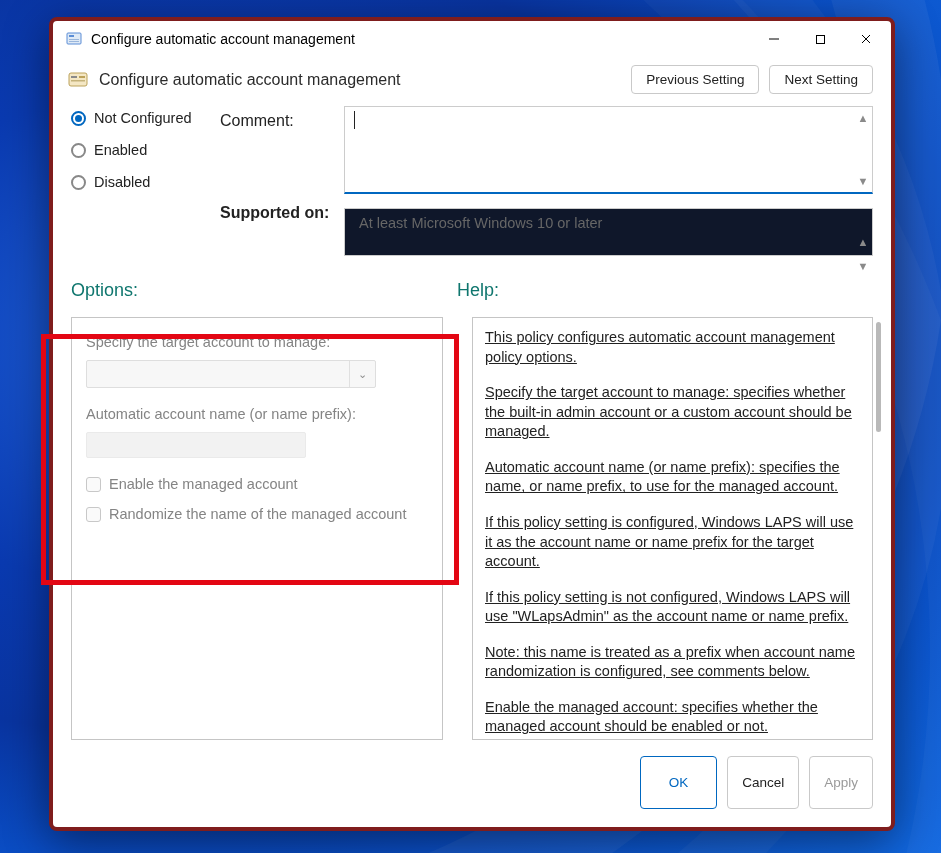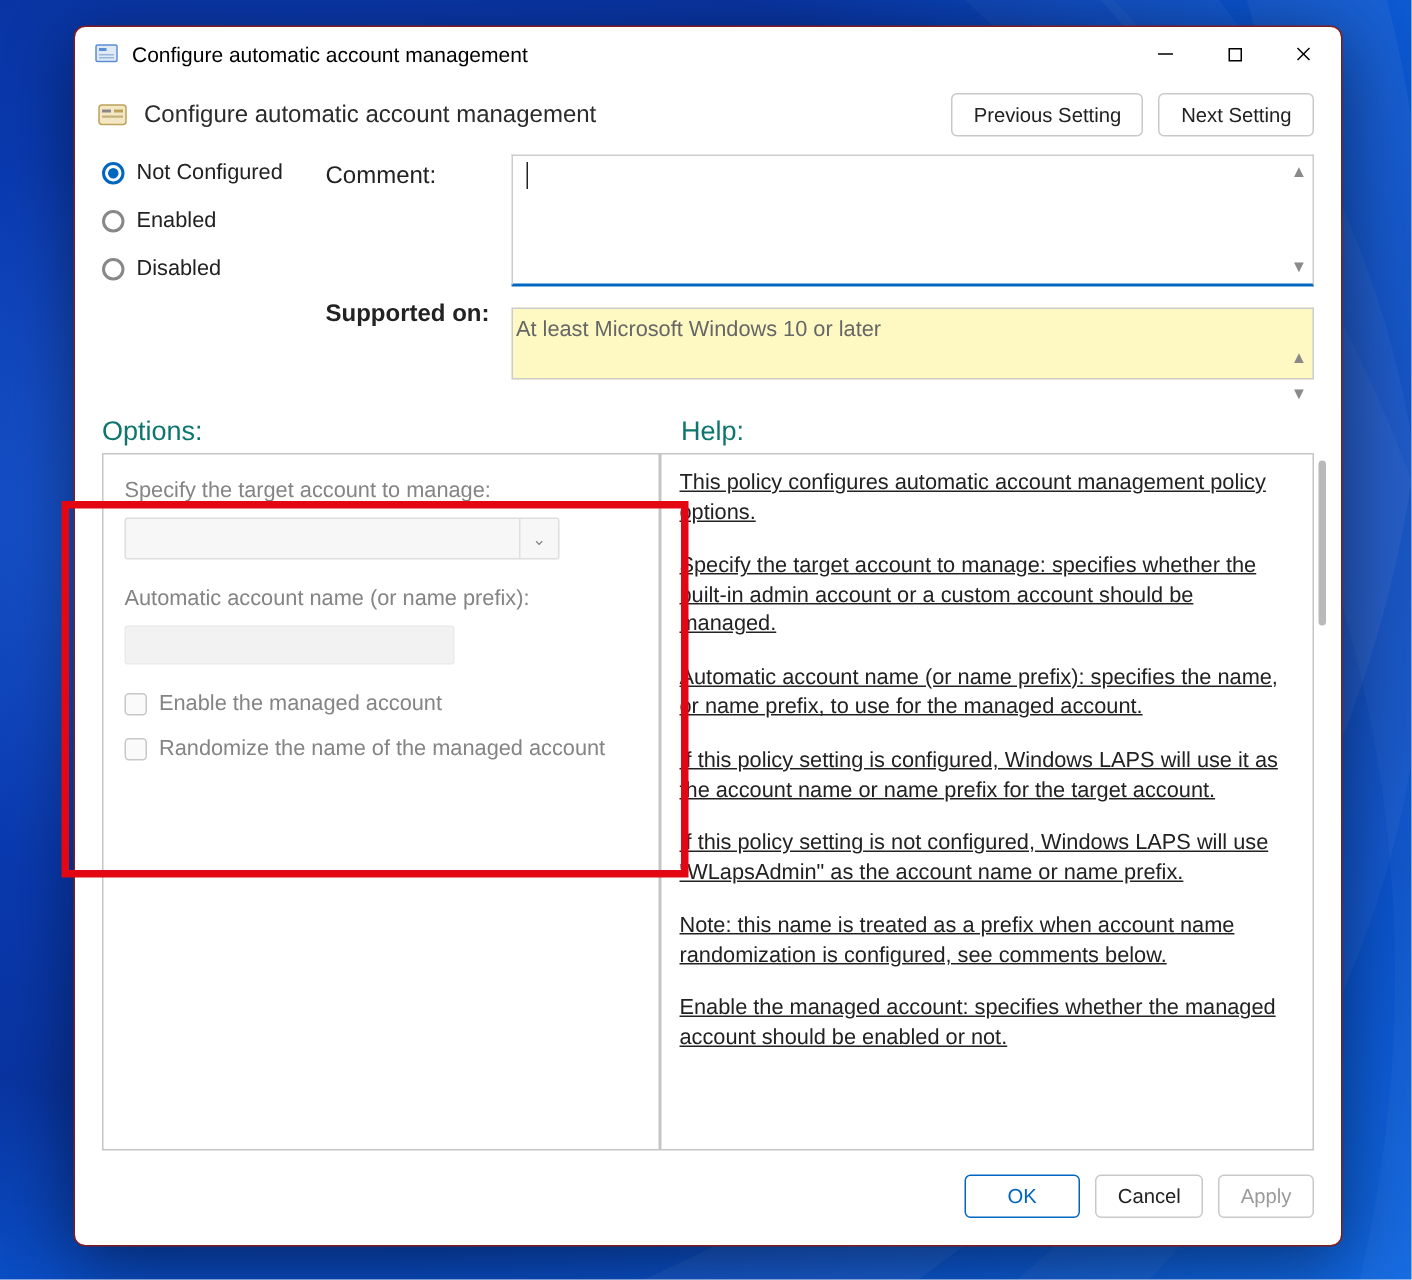--- a/index.html
+++ b/index.html
@@ -8,21 +8,21 @@
     width:941px; height:853px;
     background: radial-gradient(ellipse at 20% 40%, #1e5fd8 0%, #0a3ab0 35%, #0934a0 55%, #0a50c8 75%, #1168e0 100%);
     position:relative; overflow:hidden;
   }
   .swirl1,.swirl2,.swirl3{position:absolute;border-radius:50%;}
   .swirl1{width:1600px;height:1600px;left:-650px;top:-600px;border:90px solid rgba(255,255,255,0.05);}
   .swirl2{width:1300px;height:1300px;left:-350px;top:-250px;border:60px solid rgba(255,255,255,0.04);}
   .swirl3{width:1900px;height:1900px;left:-900px;top:-300px;border:70px solid rgba(255,255,255,0.03);}
   .window {
     position:absolute; left:49px; top:17px; width:846px; height:814px;
-    background:#ffffff; border:1px solid #7f1d1d; border-radius:8px;
+    background:#ffffff; border:4px solid #7f1d1d; border-radius:8px;
     box-shadow:0 10px 45px rgba(0,0,0,0.45);
     display:flex; flex-direction:column;
   }
   .titlebar {
     display:flex; align-items:center; height:36px; padding:0 2px 0 12px; font-size:13px; color:#000;
   }
   .titlebar-icon { width:18px; height:18px; margin-right:8px; display:flex;align-items:center;justify-content:center;}
   .title-text { flex:1; font-size:14px; }
   .win-btn { width:46px; height:32px; display:flex; align-items:center; justify-content:center; font-size:13px; color:#000; border-radius:4px;}
   .subheader { display:flex; align-items:center; padding:8px 18px 10px 14px; gap:10px;}
@@ -36,39 +36,39 @@
   .radio-circle{width:15px;height:15px;border-radius:50%;border:2px solid #888;display:inline-flex;align-items:center;justify-content:center;flex:none;}
   .radio-circle.sel{border-color:#0067c0;}
   .radio-dot{width:7px;height:7px;background:#0067c0;border-radius:50%;}
   .labels-col{width:120px;padding-top:6px;font-size:16px;color:#222;}
   .labels-col div{height:92px;}
   .fields-col{flex:1;padding-top:0;}
   .comment-box{position:relative;height:88px;border:1px solid #ccc;border-bottom:2px solid #0067c0;background:#fff;font-size:14px;}
   .comment-box .caret{position:absolute;left:9px;top:4px;width:1px;height:18px;background:#222;}
   .sb-v{position:absolute;right:2px;display:flex;flex-direction:column;justify-content:space-between;height:100%;padding:4px 0;}
   .sb-arrow{width:14px;height:14px;color:#8a8a8a;display:flex;align-items:center;justify-content:center;font-size:11px;}
-  .supported-box{position:relative;margin-top:14px;height:48px;border:1px solid #ccc;background:#fef9c3;color:#666;font-size:14.5px;padding:6px 20px 6px 2px;}
+  .supported-box{position:relative;margin-top:14px;height:48px;border:1px solid #ccc;background:#0f172a;color:#666;font-size:14.5px;padding:6px 20px 6px 14px;}
   .panel-labels{display:flex;padding:24px 18px 4px 18px;font-size:18px;color:#0f766e;}
   .panel-labels .left{width:386px;}
-  .panels{display:flex;gap:0;padding:0 18px;flex:1;min-height:0;}
+  .panels{display:flex;gap:29px;padding:0 18px;flex:1;min-height:0;margin-top:12px;}
   .options-panel{width:372px;border:1px solid #c5c5c5;padding:16px 14px;position:relative;background:#fff;}
   .opt-label{font-size:14.5px;color:#848484;margin-bottom:10px;}
   .opt-dd{width:290px;height:28px;border:1px solid #dedede;background:#f7f7f7;border-radius:2px;position:relative;margin-bottom:18px;}
   .opt-dd .chev{position:absolute;right:0;top:0;width:26px;height:100%;border-left:1px solid #e0e0e0;display:flex;align-items:center;justify-content:center;color:#8d8d8d;font-size:11px;}
   .opt-txt{width:220px;height:26px;border:1px solid #eaeaea;background:#f2f2f2;border-radius:2px;margin-bottom:18px;margin-top:10px;}
   .opt-chk{display:flex;align-items:center;gap:8px;font-size:14.5px;color:#848484;margin-bottom:14px;cursor:default;}
   .chk-box{width:15px;height:15px;border:1px solid #c8c8c8;border-radius:3px;background:#fafafa;flex:none;}
   .highlight-box{position:absolute;border:5px solid #e30613;pointer-events:none;}
   .help-panel{flex:1;border:1px solid #c5c5c5;background:#fff;display:flex;position:relative;}
   .help-body{flex:1;padding:10px 12px;font-size:14.5px;color:#222;line-height:1.35;overflow:hidden;text-decoration:underline;}
   .help-body p{margin:0 0 16px 0;}
   .help-scroll{width:6px;background:transparent;position:absolute;right:-10px;top:4px;bottom:80px;}
   .help-thumb{width:5px;height:110px;background:#b9b9b9;border-radius:3px;}
   .footer{display:flex;justify-content:flex-end;gap:10px;padding:16px 18px 18px 18px;}
-  .btn-primary{border-color:#0067c0;color:#0067c0;padding:6px 28px;}
+  .btn-primary{border-color:#0067c0;color:#0067c0;padding:18px 28px;}
   .btn-disabled{color:#9a9a9a;}
 </style>
 </head>
 <body>
 <div class="swirl1"></div>
 <div class="swirl2"></div>
 <div class="swirl3"></div>
 
 <div class="window">
 

